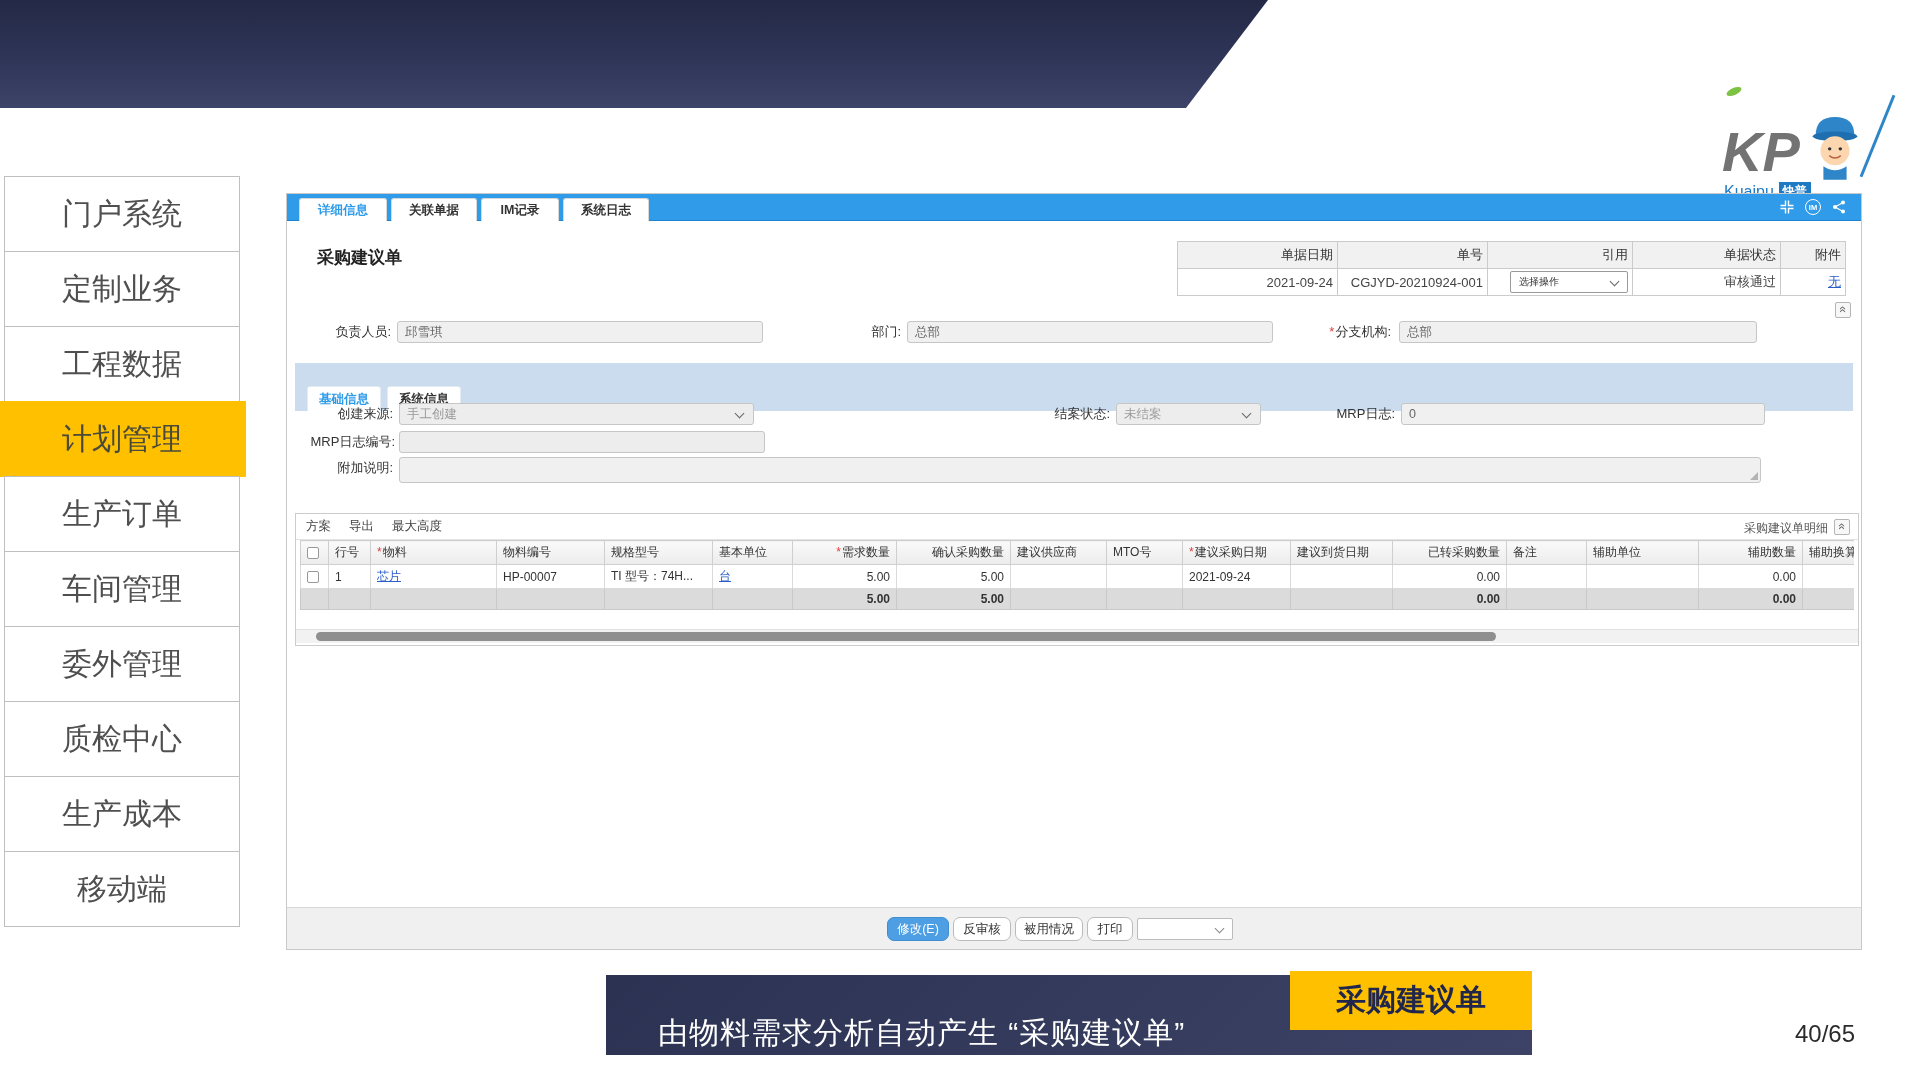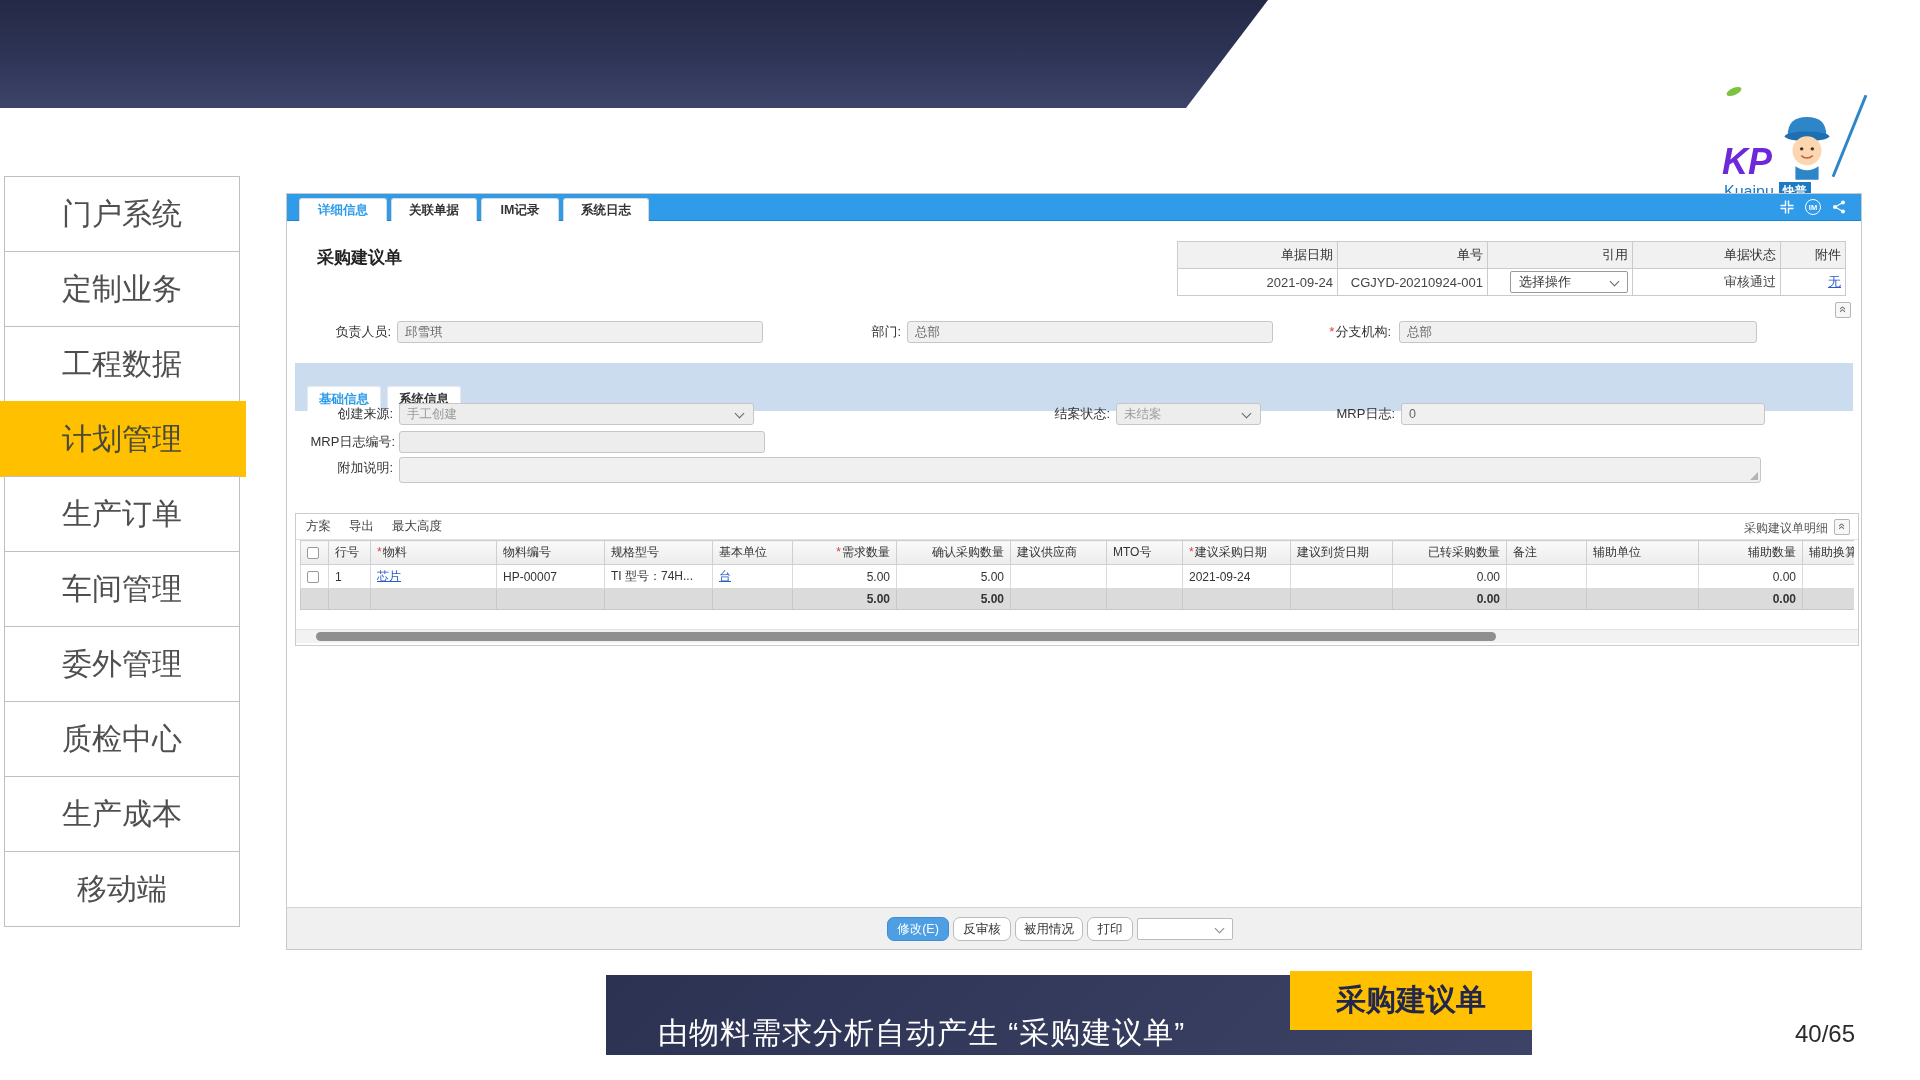--- a/index.html
+++ b/index.html
@@ -12,21 +12,21 @@
     background:linear-gradient(180deg,#242946 0%,#2f3557 55%,#3e4469 100%);
     clip-path:polygon(0 0,1268px 0,1186px 108px,0 108px); }
   .title-wrap { position:absolute; left:84px; top:0; height:108px; display:flex; align-items:center; gap:26px; }
   .bars-icon { display:flex; gap:7px; height:40px; align-items:stretch; }
   .bars-icon span { width:5px; background:#fff; opacity:.95; }
   .slide-title { color:#fff; font-size:43px; font-weight:bold; letter-spacing:3px; }
 
   
   .logo { position:absolute; left:1722px; top:92px; width:200px; height:96px; }
   .logo-row { display:flex; align-items:flex-end; gap:6px; }
-  .kp-mark { position:relative; font-size:36px; font-weight:bold; font-style:italic; color:#6d28d9; line-height:1;text-align:right; }
+  .kp-mark { position:relative; font-size:56px; font-weight:bold; font-style:italic; color:#737373; line-height:1;text-align:right; }
   .kp-leaf { position:absolute; left:4px; top:-4px; width:16px; height:7px; background:#7DC242; border-radius:50%; transform:rotate(-24deg); }
   .logo-slash { width:3px; height:88px; background:#2E86C8; transform:rotate(22deg); margin-left:6px; }
   .logo-sub { display:flex; align-items:center; gap:5px; margin-top:2px; margin-left:2px; }
   .logo-name { color:#1F7AC4; font-size:16px; }
   .logo-badge { background:#1F7AC4; color:#fff; font-size:12px; padding:1px 4px; font-weight:bold; }
 
   
   .sidebar { position:absolute; left:4px; top:177px; width:236px; }
   .side-item { width:236px; height:76px; margin-top:-1px; background:#fff; border:1px solid #BFBFBF;
     display:flex; align-items:center; justify-content:center; font-size:30px; color:#4F4F4F; }
@@ -45,21 +45,21 @@
     display:flex; align-items:center; justify-content:center; }
 
   .form-title { position:absolute; left:30px; top:52px; font-size:17px; font-weight:bold; color:#222; }
 
   
   .doc-head { position:absolute; left:890px; top:47px; border-collapse:collapse; font-size:13px; }
   .doc-head th, .doc-head td { border:1px solid #CBCBCB; height:27px; text-align:right; padding:0 4px; }
   .doc-head th { background:#F1F1F1; color:#333; font-weight:normal; }
   .doc-head td { background:#fff; color:#444; }
   .mini-select { position:relative; width:118px; height:22px; border:1px solid #9a9a9a; border-radius:2px; background:#fff;
-    display:inline-flex; align-items:center; padding-left:8px; font-size:13px; color:#333; }
+    display:inline-flex; align-items:center; padding-left:8px; font-size:10px; color:#333; }
   .caret { position:absolute; right:9px; top:6px; width:7px; height:7px; border-right:1.6px solid #666; border-bottom:1.6px solid #666; transform:rotate(45deg); }
   a.link { color:#2A5DC9; text-decoration:underline; cursor:pointer; }
 
   .chip { position:absolute; width:16px; height:16px; border:1px solid #B5B5B5; background:#F7F7F7; border-radius:2px; }
   .chip::before { content:"«"; position:absolute; left:50%; top:50%; transform:translate(-50%,-54%) rotate(90deg); font-size:12px; color:#666; }
 
   
   .flabel { position:absolute; font-size:13px; color:#333; line-height:22px; text-align:right; white-space:nowrap; }
   .star { color:#E03C3C; margin-right:1px; }
   .finput { position:absolute; height:22px; background:#F0F0F0; border:1px solid #C6C6C6; border-radius:3px;

